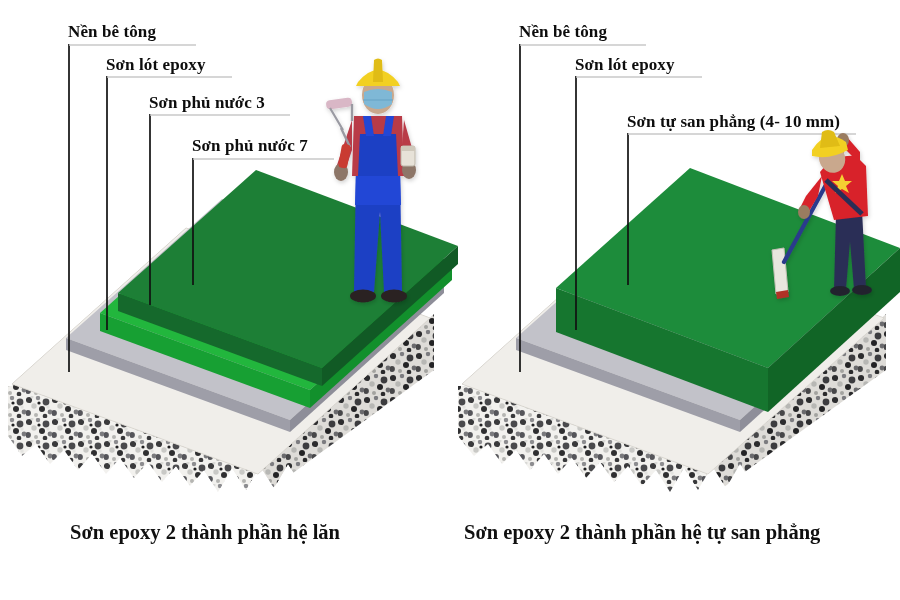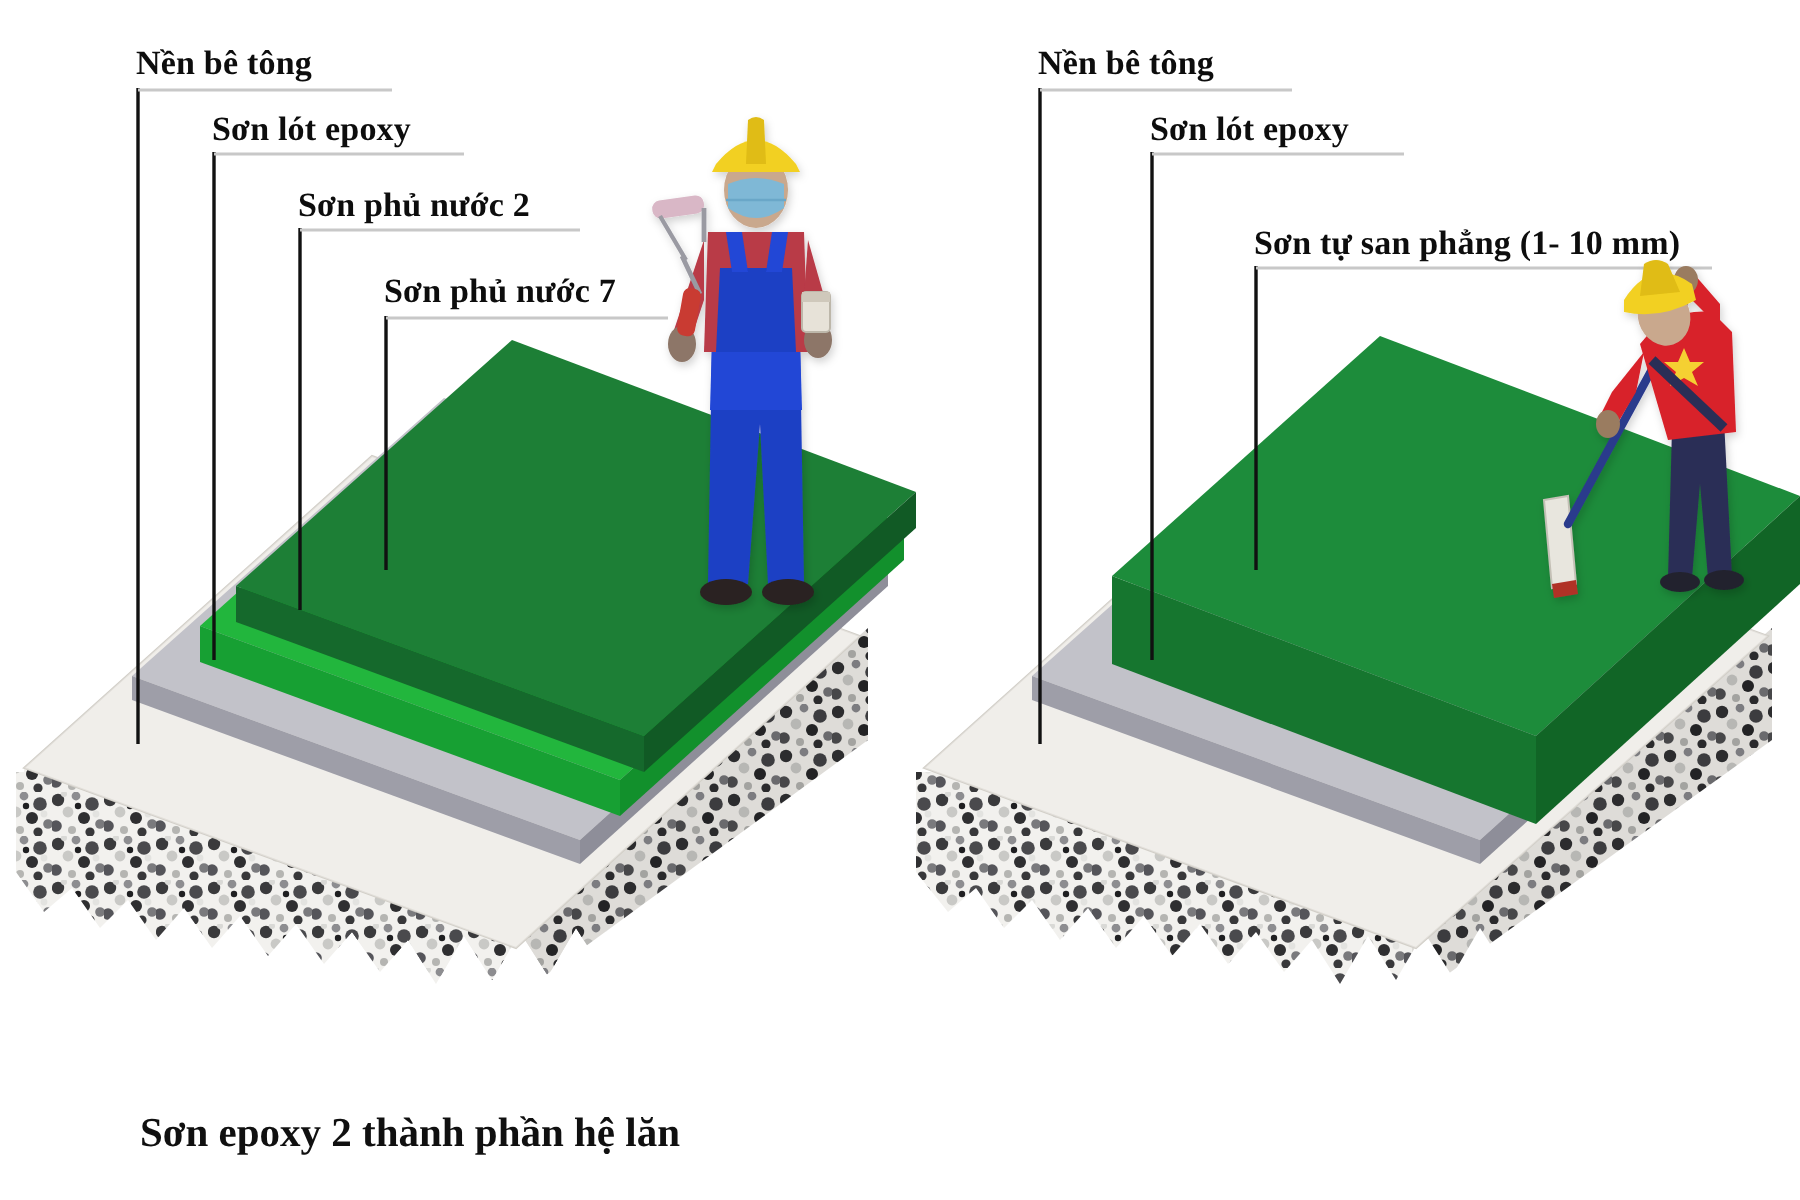--- a/index.html
+++ b/index.html
@@ -22,21 +22,20 @@
     letter-spacing:.1px;
   }
   .lbl-layer{font-size:17px;line-height:19px;}
   .caption{
     position:absolute;
     font-family:"Liberation Serif", serif;
     font-weight:bold;
     font-size:20.5px;
     color:#101010;
     white-space:nowrap;
-    margin-top:35px;
   }
 </style>
 </head>
 <body>
 
 <div id="stage">
 
   <svg id="scene" viewBox="0 0 900 600">
     <defs>
 
@@ -226,22 +225,23 @@
 
       <ellipse cx="832" cy="158" rx="13" ry="15" fill="#c9a88d" transform="rotate(-18 832 158)"></ellipse>
       <path d="M 812,150 Q 826,128 846,142 L 848,150 Q 830,160 812,156 Z" fill="#f2d024"></path>
       <path d="M 822,132 Q 828,128 834,132 L 840,146 L 820,148 Z" fill="#e0bc14"></path>
     </g>
 
   </svg>
 
   <div class="lbl lbl-layer" style="left:68px;  top:22px;">Nền bê tông</div>
   <div class="lbl lbl-layer" style="left:106px; top:55px;">Sơn lót epoxy</div>
-  <div class="lbl lbl-layer" style="left:149px; top:93px;">Sơn phủ nước 2</div>
+  <div class="lbl lbl-layer" style="left:149px; top:93px;">Sơn phủ nước 3</div>
   <div class="lbl lbl-layer" style="left:192px; top:136px;">Sơn phủ nước 7</div>
 
   <div class="lbl lbl-layer" style="left:519px; top:22px;">Nền bê tông</div>
   <div class="lbl lbl-layer" style="left:575px; top:55px;">Sơn lót epoxy</div>
-  <div class="lbl lbl-layer" style="left:627px; top:112px;">Sơn tự san phẳng (1- 10 mm)</div>
+  <div class="lbl lbl-layer" style="left:627px; top:112px;">Sơn tự san phẳng (4- 10 mm)</div>
 
   <div class="caption" style="left:70px; top:521px;">Sơn epoxy 2 thành phần hệ lăn</div>
+  <div class="caption" style="left:464px; top:521px;">Sơn epoxy 2 thành phần hệ tự san phẳng</div>
 
 </div>
 
 </body></html>

